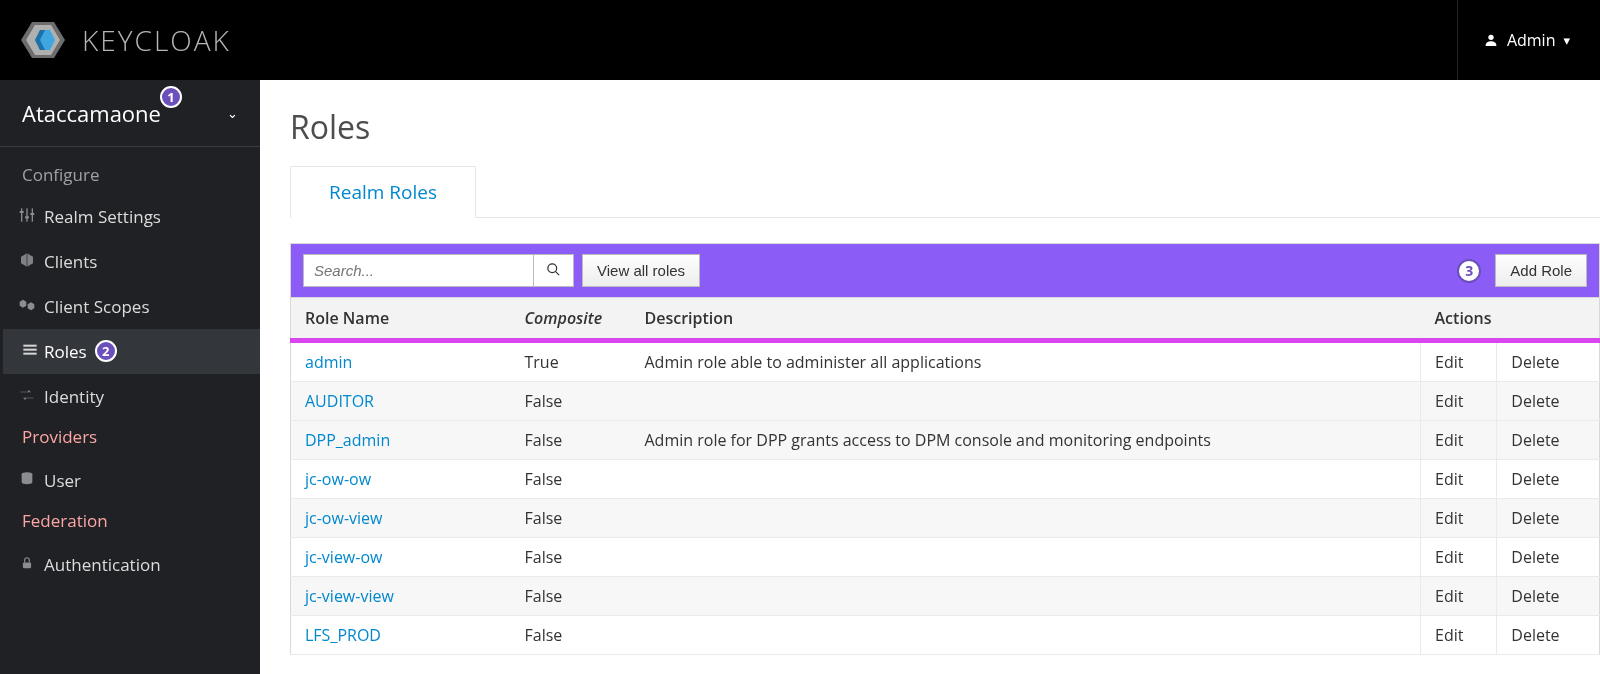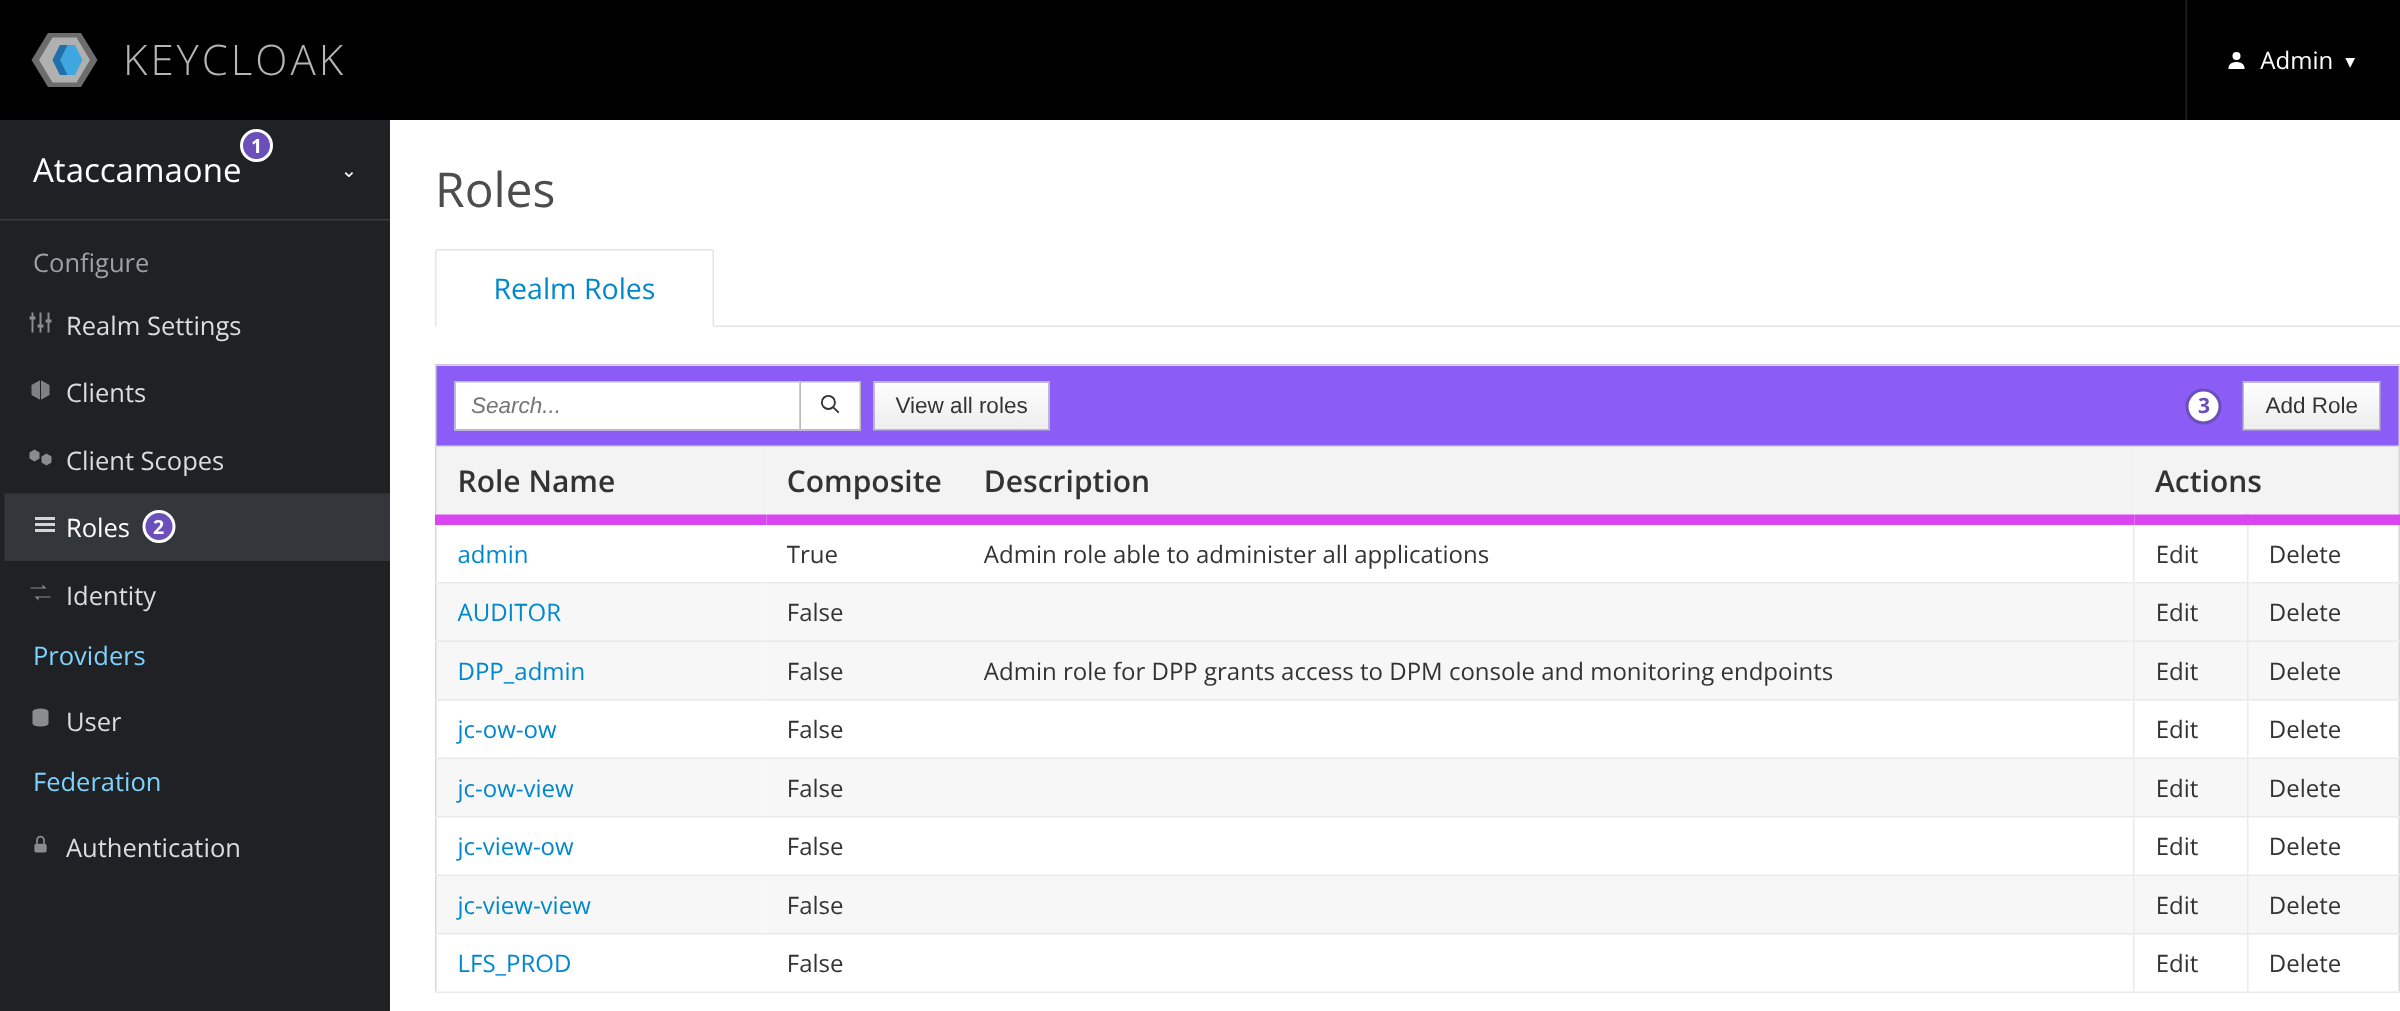--- a/index.html
+++ b/index.html
@@ -12,41 +12,41 @@
   .sidebar { width: 260px; background: #1f2124; color: #ccc; flex-shrink: 0; padding-top: 0; overflow-y:auto;}
   .realm-sel { display: flex; align-items: center; justify-content: space-between; padding: 18px 22px; color: #fff; font-size: 22px; font-weight: 400; cursor: pointer; position:relative; border-bottom: 1px solid #3a3c40;}
   .badge-num { position: absolute; background: #6b4fbb; color: #fff; width: 22px; height: 22px; border-radius: 50%; font-size: 13px; font-weight: 700; display: inline-flex; align-items: center; justify-content: center; border:2px solid #fff;}
   .realm-sel .badge-num { top: 6px; left: 160px; }
   .section-h { padding: 16px 22px 8px; color: #9ea0a5; font-size: 17px; }
   .nav-item { display: flex; align-items: flex-start; padding: 11px 22px 11px 44px; color: #dcdcdc; font-size: 17px; cursor: pointer; position: relative; }
   .nav-item.active { background: #33363a; color: #fff; border-left: 3px solid #1f2124; padding-left:41px;}
   .nav-item .icon { position: absolute; left: 18px; width: 18px; text-align: center; color: #8a8c90; }
   .nav-item.active .icon { color: #d5d5d5; }
   .nav-item .badge-num { position: static; margin-left: 8px; }
-  .sub-label { padding: 6px 22px 10px 22px; color: #7dd3fc; font-size: 17px; }
+  .sub-label { padding: 6px 22px 10px 22px; color: #fca5a5; font-size: 17px; }
   .main { flex: 1; padding: 25px 0 0 30px; overflow: auto; }
   h1.page-title { font-size: 32px; font-weight: 400; color: #4d4d4d; margin-bottom: 18px; }
   .tabs { display: flex; border-bottom: 1px solid #e5e5e5; }
   .tab { padding: 12px 38px; font-size: 19px; color: #555; cursor: pointer; border: 1px solid transparent; margin-bottom: -1px; }
   .tab.active { color: #0088ce; border: 1px solid #e5e5e5; border-bottom: 1px solid #fff; border-radius: 2px 2px 0 0; background:#fff;}
   .toolbar { background: #8b5cf6; border: 1px solid #d8d8d8; margin-top: 25px; padding: 10px 12px; display: flex; align-items: center; gap: 8px; }
   .search-wrap { display: flex; }
   .search-input { border: 1px solid #bbb; padding: 7px 10px; width: 230px; font-size: 15px; font-style: italic; color: #888; border-right: none; }
   .search-btn { border: 1px solid #bbb; background: #fff; padding: 0 12px; cursor: pointer; }
   .view-all { border: 1px solid #bbb; background: linear-gradient(#fefefe,#ededed); padding: 7px 14px; font-size: 15px; cursor: pointer; color:#333;}
   .spacer { flex: 1; }
   .circ-mark { width: 24px; height: 24px; border: 2px solid #6b4fbb; color: #6b4fbb; border-radius: 50%; display: inline-flex; align-items: center; justify-content: center; font-weight: 700; font-size: 14px; background:#fff;}
   .add-btn { border: 1px solid #bbb; background: linear-gradient(#fefefe,#ededed); padding: 7px 14px; font-size: 15px; cursor: pointer; color:#333; margin-left:6px;}
   table { width: 100%; border-collapse: collapse; border: 1px solid #d8d8d8; border-top: none; }
-  th { text-align: left; font-weight: 600; background: #f3f3f3; padding: 9px 14px; border-bottom: 7px solid #d946ef; font-size: 20px; color: #333;}
+  th { text-align: left; font-weight: 600; background: #f3f3f3; padding: 9px 14px; border-bottom: 5px solid #d946ef; font-size: 16px; color: #333;}
   td { padding: 8px 14px; border-bottom: 1px solid #eaeaea; font-size: 16px; color: #333; }
   tr.striped td { background: #f7f7f7; }
   td a.role-link { color: #0088ce; text-decoration: none; cursor: pointer; }
   .col-role { width: 220px; }
-  .col-comp { width: 120px; }
+  .col-comp { width: 120px; font-style: italic; }
   .col-act { width: 70px; }
   td.action-cell { color: #333; cursor: pointer; border-left: 1px solid #eaeaea;}
   .chev { font-size: 13px; }
 </style>
 </head>
 <body>
 
 <div class="topbar">
   <div class="logo">
     <svg width="58" height="40" viewBox="0 0 58 40">

